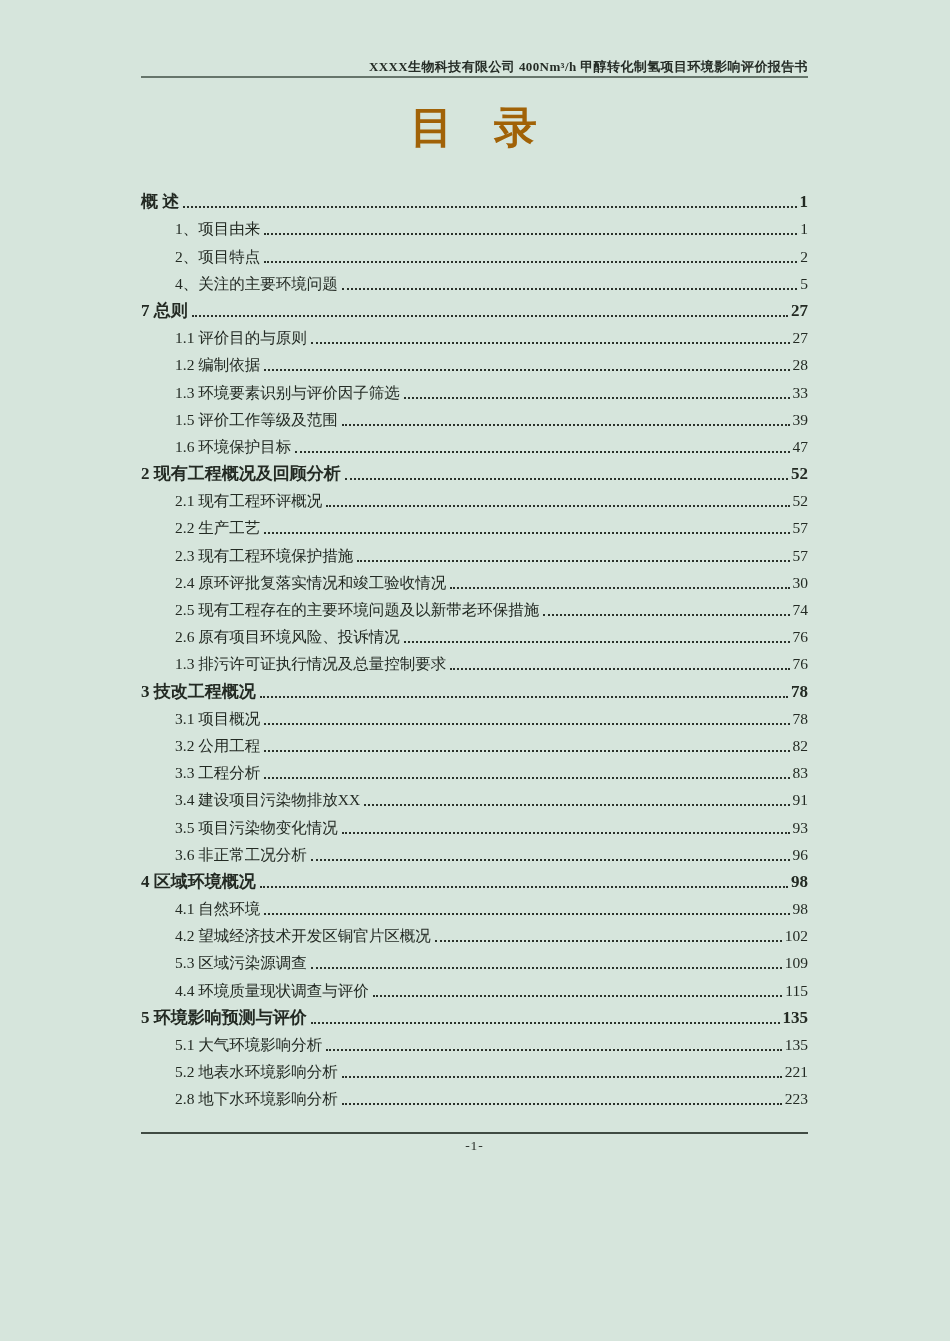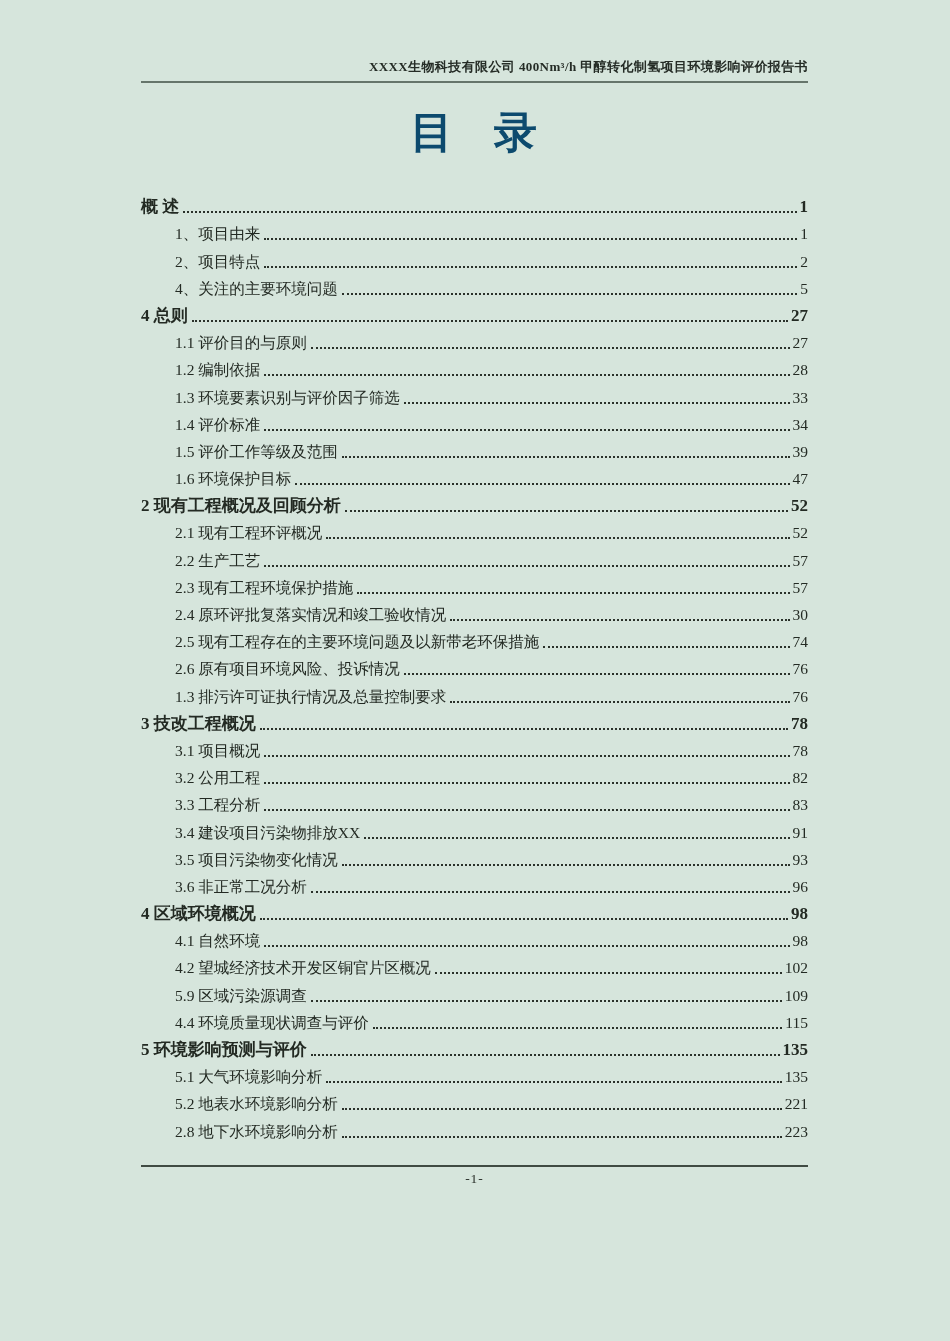--- a/index.html
+++ b/index.html
@@ -27,33 +27,32 @@
   }
   .page-header {
     padding-top: 58px;
     border-bottom: 2px solid #66756b;
   }
   .page-header .header-text {
     text-align: right;
     font-weight: bold;
     font-size: 13px;
     letter-spacing: 0.4px;
-    padding-bottom: 5px;
     color: #252c26;
     white-space: nowrap;
   }
   .doc-title {
     margin: 22px 0 0 0;
     text-align: center;
     font-size: 43px;
     line-height: 56px;
     font-weight: bold;
     letter-spacing: 2px;
     word-spacing: 26px;
-    color: #0c4a6e;
+    color: #a16207;
   }
   .toc {
     margin-top: 30px;
   }
   .toc-row {
     display: flex;
     align-items: flex-end;
     height: 27.2px;
     font-size: 15.5px;
     line-height: 22px;
@@ -120,45 +119,40 @@
           <span class="toc-label">2、项目特点</span>
           <span class="toc-leader"></span>
           <span class="toc-page">2</span>
         </div>
         <div class="toc-row level-2">
           <span class="toc-label">4、关注的主要环境问题</span>
           <span class="toc-leader"></span>
           <span class="toc-page">5</span>
         </div>
         <div class="toc-row level-1">
-          <span class="toc-label">4 总则</span>
+          <span class="toc-label">7 总则</span>
           <span class="toc-leader"></span>
           <span class="toc-page">27</span>
         </div>
         <div class="toc-row level-2">
           <span class="toc-label">1.1 评价目的与原则</span>
           <span class="toc-leader"></span>
           <span class="toc-page">27</span>
         </div>
         <div class="toc-row level-2">
           <span class="toc-label">1.2 编制依据</span>
           <span class="toc-leader"></span>
           <span class="toc-page">28</span>
         </div>
         <div class="toc-row level-2">
           <span class="toc-label">1.3 环境要素识别与评价因子筛选</span>
           <span class="toc-leader"></span>
           <span class="toc-page">33</span>
         </div>
         <div class="toc-row level-2">
-          <span class="toc-label">1.4 评价标准</span>
-          <span class="toc-leader"></span>
-          <span class="toc-page">34</span>
-        </div>
-        <div class="toc-row level-2">
           <span class="toc-label">1.5 评价工作等级及范围</span>
           <span class="toc-leader"></span>
           <span class="toc-page">39</span>
         </div>
         <div class="toc-row level-2">
           <span class="toc-label">1.6 环境保护目标</span>
           <span class="toc-leader"></span>
           <span class="toc-page">47</span>
         </div>
         <div class="toc-row level-1">
@@ -245,21 +239,21 @@
           <span class="toc-label">4.1 自然环境</span>
           <span class="toc-leader"></span>
           <span class="toc-page">98</span>
         </div>
         <div class="toc-row level-2">
           <span class="toc-label">4.2 望城经济技术开发区铜官片区概况</span>
           <span class="toc-leader"></span>
           <span class="toc-page">102</span>
         </div>
         <div class="toc-row level-2">
-          <span class="toc-label">5.9 区域污染源调查</span>
+          <span class="toc-label">5.3 区域污染源调查</span>
           <span class="toc-leader"></span>
           <span class="toc-page">109</span>
         </div>
         <div class="toc-row level-2">
           <span class="toc-label">4.4 环境质量现状调查与评价</span>
           <span class="toc-leader"></span>
           <span class="toc-page">115</span>
         </div>
         <div class="toc-row level-1">
           <span class="toc-label">5 环境影响预测与评价</span>

